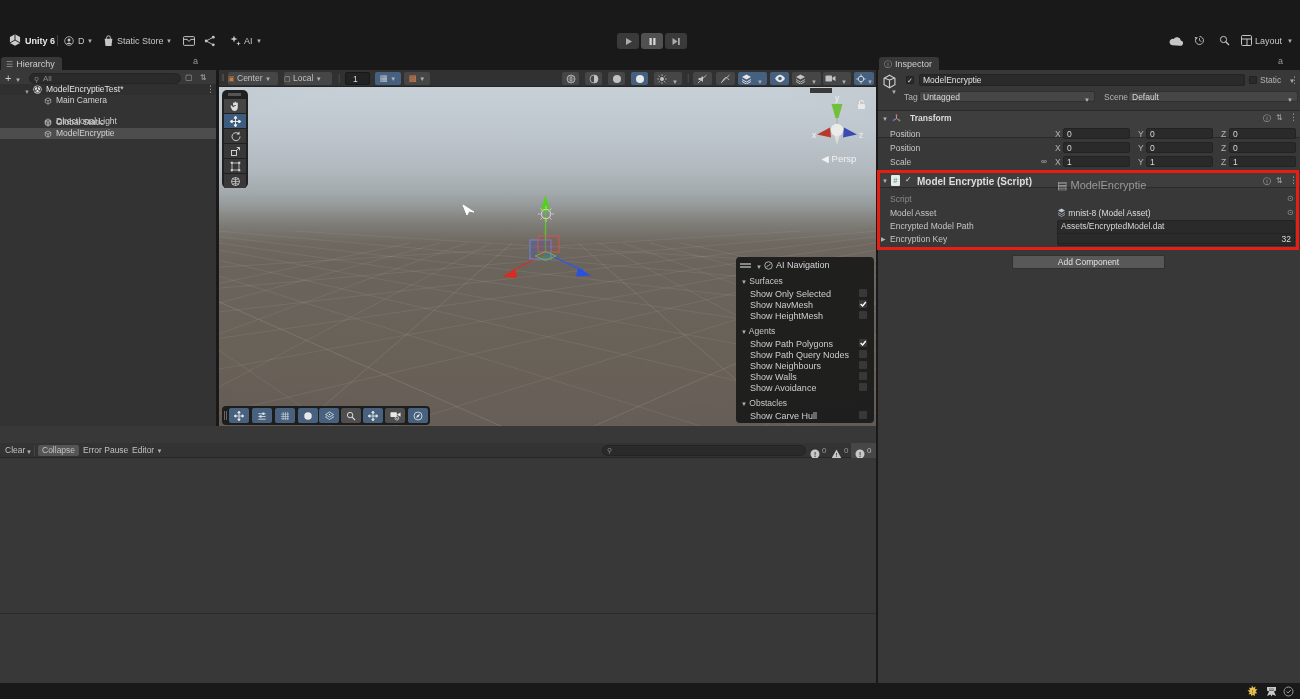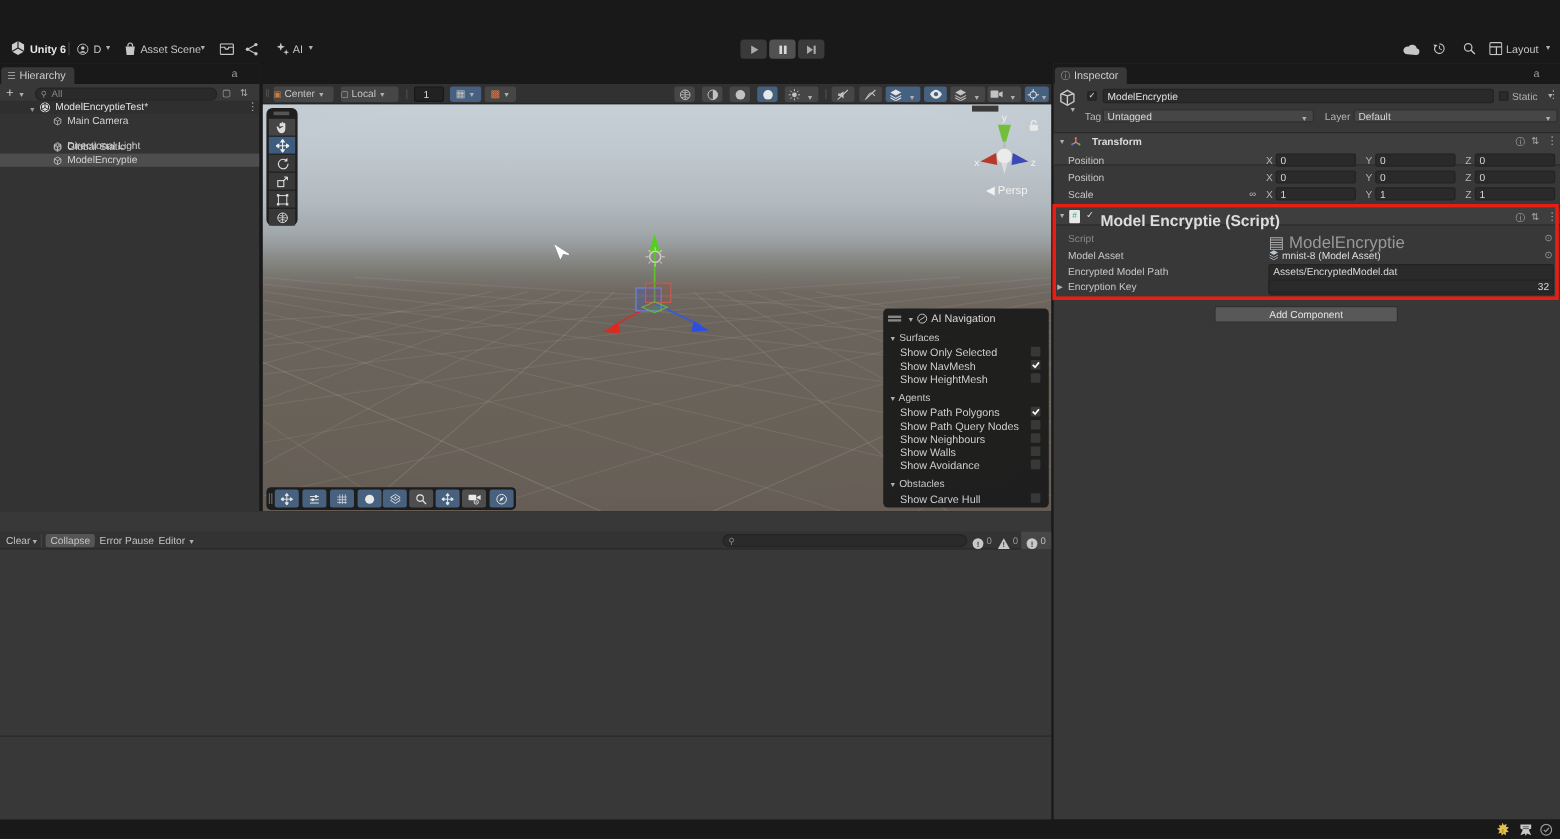--- a/index.html
+++ b/index.html
@@ -73,21 +73,21 @@
         <circle cx="10" cy="10" r="8.6" fill="none" stroke="#c6c6c6" stroke-width="1.6"></circle>
         <circle cx="10" cy="8" r="3" fill="#c6c6c6"></circle>
         <path d="M4.5 16a6.5 6.5 0 0 1 11 0" fill="#c6c6c6"></path>
       </svg>
   <div class="abs tbtxt" style="left:78px">D</div>
   <div class="abs tbtxt arr" style="left:87px;top:10px">▼</div>
   <svg class="abs" style="left:103px;top:7px" width="11" height="12" viewBox="0 0 20 22">
         <path d="M3 7h14l-1.5 13h-11z" fill="#c6c6c6"></path>
         <path d="M6.5 7V5a3.5 3.5 0 0 1 7 0v2" fill="none" stroke="#c6c6c6" stroke-width="1.8"></path>
       </svg>
-  <div class="abs tbtxt" style="left:117px">Asset Scene</div>
+  <div class="abs tbtxt" style="left:117px">Static Store</div>
   <div class="abs tbtxt arr" style="left:166px;top:10px">▼</div>
   <svg class="abs" style="left:183px;top:8px" width="12" height="10" viewBox="0 0 22 18">
         <rect x="1" y="1" width="20" height="16" rx="1.5" fill="none" stroke="#c6c6c6" stroke-width="1.8"></rect>
         <path d="M1 6h7c0 2 1.4 3 3 3s3-1 3-3h7" fill="none" stroke="#c6c6c6" stroke-width="1.8"></path>
       </svg>
   <svg class="abs" style="left:204px;top:7px" width="12" height="12" viewBox="0 0 22 22">
         <circle cx="4" cy="11" r="2.6" fill="#c6c6c6"></circle>
         <circle cx="17" cy="4" r="2.6" fill="#c6c6c6"></circle>
         <circle cx="17" cy="18" r="2.6" fill="#c6c6c6"></circle>
         <path d="M4 11L17 4M4 11l13 7" stroke="#c6c6c6" stroke-width="1.6"></path>
@@ -485,21 +485,21 @@
         </svg>
     <div class="abs arr" style="left:13px;top:19px">▼</div>
     <div class="abs" style="left:28px;top:6px;width:8px;height:8px;background:#2a2a2a;border:1px solid #222;border-radius:1px;color:#ddd;font-size:7px;line-height:8px;text-align:center">✓</div>
     <div class="abs ifield" style="left:41px;top:4px;width:326px;height:12px;line-height:11px;color:#e0e0e0">ModelEncryptie</div>
     <div class="abs" style="left:371px;top:6px;width:8px;height:8px;background:#2a2a2a;border:1px solid #222;border-radius:1px"></div>
     <div class="abs ilabel" style="left:382px;top:5px;color:#b4b4b4">Static</div>
     <div class="abs arr" style="left:411px;top:8px">▼</div>
 
     <div class="abs ilabel" style="left:26px;top:22px;color:#b4b4b4">Tag</div>
     <div class="abs idrop" style="left:41px;top:21px;width:176px;height:11px;line-height:10px">Untagged<span class="abs arr" style="right:4px;top:3px">▼</span></div>
-    <div class="abs ilabel" style="left:226px;top:22px;color:#b4b4b4">Layer</div>
+    <div class="abs ilabel" style="left:226px;top:22px;color:#b4b4b4">Scene</div>
     <div class="abs idrop" style="left:250px;top:21px;width:170px;height:11px;line-height:10px">Default<span class="abs arr" style="right:4px;top:3px">▼</span></div>
 
     <div class="abs ihdr" style="left:0;top:40px;width:422px;height:28px">
       <span class="abs arr" style="left:4px;top:5px">▼</span>
       <svg class="abs" style="left:14px;top:3px" width="9" height="9" viewBox="0 0 24 24">
             <path d="M12 3v9m0 0l8 5m-8-5l-8 5" stroke="#c99" stroke-width="2.5"></path>
             <circle cx="12" cy="3" r="2.5" fill="#e66"></circle>
             <circle cx="20" cy="17" r="2.5" fill="#6a6"></circle>
             <circle cx="4" cy="17" r="2.5" fill="#66c"></circle>
           </svg>
@@ -528,27 +528,27 @@
         <div class="abs ifield" style="left:185px;top:86px;width:67px;height:11px;line-height:10px">1</div>
     <div class="abs ilabel" style="left:260px;top:87px;color:#b4b4b4">Y</div>
         <div class="abs ifield" style="left:268px;top:86px;width:67px;height:11px;line-height:10px">1</div>
     <div class="abs ilabel" style="left:343px;top:87px;color:#b4b4b4">Z</div>
         <div class="abs ifield" style="left:351px;top:86px;width:67px;height:11px;line-height:10px">1</div>
 
     <div class="abs ihdr" style="left:0;top:102px;width:422px;height:16px">
       <span class="abs arr" style="left:4px;top:5px">▼</span>
       <div class="abs" style="left:13px;top:2px;width:9px;height:11px;background:#e8e8e8;border-radius:1px;color:#3a7;font-size:7px;line-height:11px;text-align:center">#</div>
       <div class="abs" style="left:27px;top:3px;width:8px;height:8px;color:#ddd;font-size:8px;line-height:8px">✓</div>
-      <span class="abs" style="left:39px;top:3px;font-size:13px;font-weight:bold;color:#ddd">Model Encryptie (Script)</span>
+      <span class="abs" style="left:39px;top:3px;font-size:10px;font-weight:bold;color:#ddd">Model Encryptie (Script)</span>
       <span class="abs" style="left:385px;top:3px;color:#aaa;font-size:8px">ⓘ</span>
       <span class="abs" style="left:398px;top:3px;color:#aaa;font-size:8px">⇅</span>
       <span class="abs dots" style="left:411px;top:0;line-height:14px">⋮</span>
     </div>
     <div class="abs ilabel" style="left:12px;top:124px;color:#888">Script</div>
-    <div class="abs" style="left:179px;top:124px;color:#999;font-size:14px"><span style="color:#aaa">▤</span> ModelEncryptie</div>
+    <div class="abs" style="left:179px;top:109px;color:#999;font-size:11px"><span style="color:#aaa">▤</span> ModelEncryptie</div>
     <div class="abs" style="left:409px;top:124px;color:#999;font-size:8px">⊙</div>
     <div class="abs ilabel" style="left:12px;top:138px">Model Asset</div>
     <div class="abs" style="left:179px;top:138px;color:#ddd;font-size:8.5px"><svg width="9" height="9" viewBox="0 0 18 18" style="vertical-align:-1px">
             <path d="M9 1l7 4-7 4-7-4z" fill="#b8c4d2"></path>
             <path d="M2 9l7 4 7-4M2 13l7 4 7-4" fill="none" stroke="#b8c4d2" stroke-width="1.4"></path>
           </svg> mnist-8 (Model Asset)</div>
     <div class="abs" style="left:409px;top:138px;color:#999;font-size:8px">⊙</div>
     <div class="abs ilabel" style="left:12px;top:151px">Encrypted Model Path</div>
     <div class="abs ifield" style="left:179px;top:150px;width:238px;height:26px;line-height:10px">Assets/EncryptedModel.dat</div>
     <div class="abs arr" style="left:3px;top:165px">▶</div>

